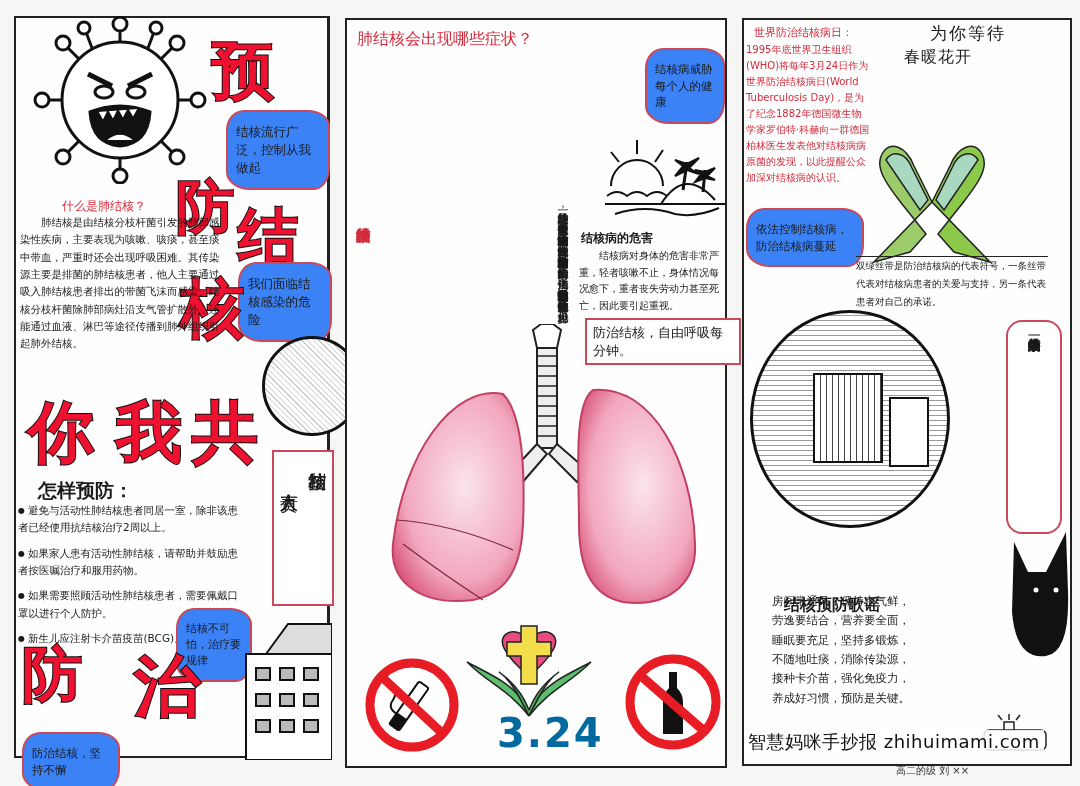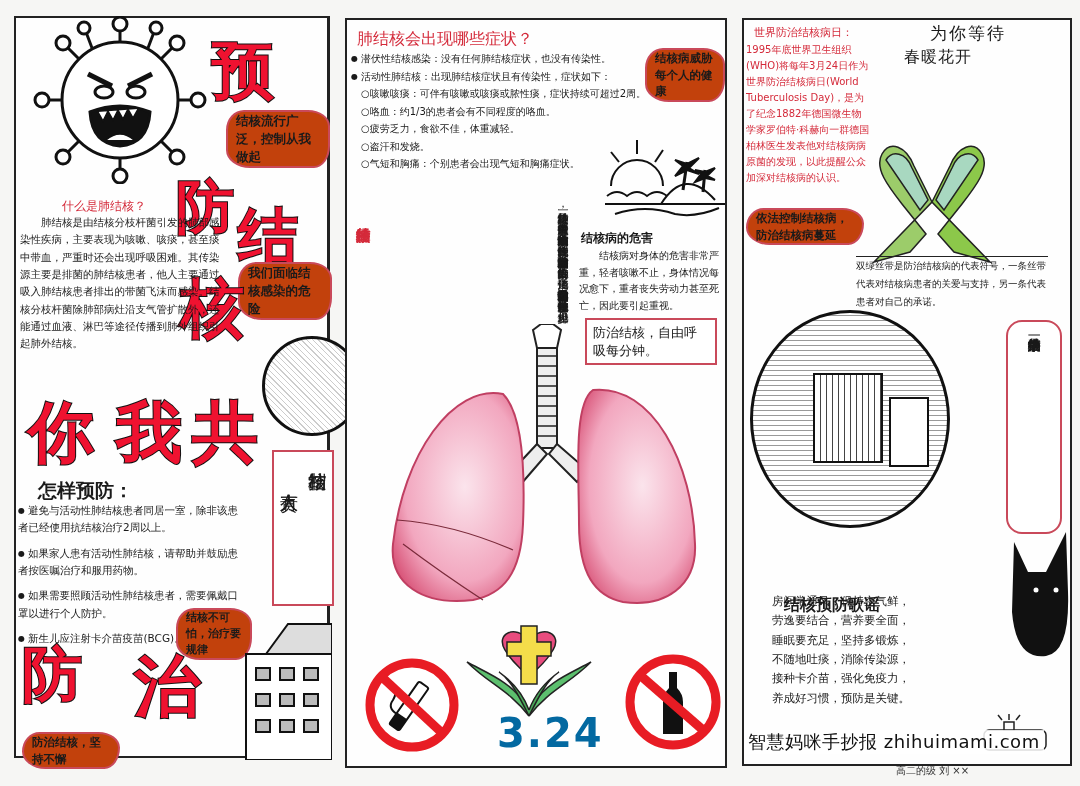--- a/index.html
+++ b/index.html
@@ -9,21 +9,21 @@
   #p-left  { left: 14px;  top: 16px; width: 316px; height: 742px; border-right: 3px solid #222; }
   #p-mid   { left: 345px; top: 18px; width: 382px; height: 750px; }
   #p-right { left: 742px; top: 18px; width: 330px; height: 748px; }
 
   .abs { position: absolute; }
   .hand { font-family: "DejaVu Sans", sans-serif; line-height: 1.35; }
   .redtxt { color: #d42a3a; }
   .bigchar { position: absolute; color: #ef1230; font-weight: 900; font-family: "DejaVu Sans", sans-serif;
              -webkit-text-stroke: 2px #111; paint-order: stroke fill; line-height: 1; }
   .cloud { position: absolute; border: 2px solid #c9495a; border-radius: 18px 22px 16px 24px / 20px 16px 22px 18px;
-           background: #c2410c; padding: 0 8px; font-size: 12.5px; line-height: 1.45; color: #1a1a1a; font-weight: bold; }
+           background: #3b82f6; padding: 11px 8px; font-size: 12.5px; line-height: 1.45; color: #1a1a1a; }
   .para { font-size: 10.5px; line-height: 1.65; }
   .vert { writing-mode: vertical-rl; text-orientation: upright; }
   .bullet::before { content: "●"; font-size: 8px; margin-right: 3px; vertical-align: 1px; }
   .watermark { position: absolute; left: 744px; top: 730px; font-size: 18px; color: #111; background: rgba(255,255,255,0.85);
                font-family: "DejaVu Sans", sans-serif; letter-spacing: 0.5px; padding: 0 4px; }
   .sig { position: absolute; left: 896px; top: 764px; font-size: 10px; color: #333; }
 </style>
 </head>
 <body>
 
@@ -113,31 +113,20 @@
     </g>
   </svg>
 
   <div class="bigchar" style="left:6px;top:626px;font-size:60px;">防</div>
   <div class="bigchar" style="left:118px;top:636px;font-size:66px;">治</div>
   <div class="cloud" style="left:6px;top:714px;width:98px;font-size:11.5px;">防治结核，坚持不懈</div>
 </div>
 
 <div class="panel" id="p-mid">
   <div class="abs hand redtxt" style="left:10px;top:8px;font-size:16px;">肺结核会出现哪些症状？</div>
-  <div class="abs hand" style="left:4px;top:30px;width:300px;font-size:10px;line-height:1.75;">
-    <div class="bullet">潜伏性结核感染：没有任何肺结核症状，也没有传染性。</div>
-    <div class="bullet">活动性肺结核：出现肺结核症状且有传染性，症状如下：</div>
-    <div style="padding-left:10px;">
-      <div>○咳嗽咳痰：可伴有咳嗽或咳痰或脓性痰，症状持续可超过2周。</div>
-      <div>○咯血：约1/3的患者会有不同程度的咯血。</div>
-      <div>○疲劳乏力，食欲不佳，体重减轻。</div>
-      <div>○盗汗和发烧。</div>
-      <div>○气短和胸痛：个别患者会出现气短和胸痛症状。</div>
-    </div>
-  </div>
   <div class="cloud" style="left:298px;top:28px;width:80px;font-size:11.5px;">结核病威胁每个人的健康</div>
 
   <svg class="abs" style="left:258px;top:110px" width="120" height="100" viewBox="0 0 120 100">
     <g stroke="#111" stroke-width="2" fill="none">
       <path d="M6 56 A26 26 0 0 1 58 56"></path>
       <line x1="32" y1="24" x2="32" y2="10"></line>
         <line x1="14" y1="32" x2="6" y2="22"></line>
         <line x1="50" y1="32" x2="58" y2="20"></line>
       <path d="M2 66 q10 -8 20 0 q10 -8 20 0 q10 -8 20 0"></path>
       <path d="M56 74 Q80 36 110 70" fill="#fff"></path>
@@ -148,21 +137,21 @@
       <path d="M10 84 q30 -10 60 0 q20 4 44 -6"></path>
       <line x1="0" y1="74" x2="120" y2="74"></line>
     </g>
   </svg>
 
   <div class="abs vert hand redtxt" style="left:6px;top:196px;font-size:15px;height:176px;">肺结核的传播途径</div>
   <div class="abs vert hand" style="left:34px;top:184px;height:172px;width:190px;font-size:11px;line-height:1.55;">肺结核是一种传染病，它主要有以下的传播途径：如果病人咳嗽且痰液的结核菌为阳性，就有比较强的传染性。肺结核的病人呼出的或咳嗽时的飞沫含有大量的结核菌，会传染给接触的人群；消化道传播：人群误食被结核菌污染食物就会导致人类消化道排出结核菌的传播。此外密切接触也可导致传播，但相对少见。</div>
 
   <div class="abs hand" style="left:234px;top:210px;font-size:12px;font-weight:bold;">结核病的危害</div>
   <div class="abs para hand" style="left:232px;top:228px;width:142px;font-size:10px;text-indent:2em;">结核病对身体的危害非常严重，轻者咳嗽不止，身体情况每况愈下，重者丧失劳动力甚至死亡，因此要引起重视。</div>
-  <div class="abs hand" style="left:238px;top:298px;width:132px;border:2px solid #c9495a;padding:4px 6px;font-size:13px;background:#fff;">防治结核，自由呼吸每分钟。</div>
+  <div class="abs hand" style="left:238px;top:298px;width:156px;border:2px solid #c9495a;padding:4px 6px;font-size:13px;background:#fff;">防治结核，自由呼吸每分钟。</div>
 
   <svg class="abs" style="left:36px;top:304px" width="320" height="290" viewBox="0 0 320 290">
     <defs>
       <radialGradient id="lg" cx="55%" cy="45%" r="65%">
           <stop offset="0%" stop-color="#fbe4ec"></stop>
           <stop offset="70%" stop-color="#f2a7bf"></stop>
           <stop offset="100%" stop-color="#d9567a"></stop>
         </radialGradient>
     </defs>
     <g stroke="#222" stroke-width="2">

